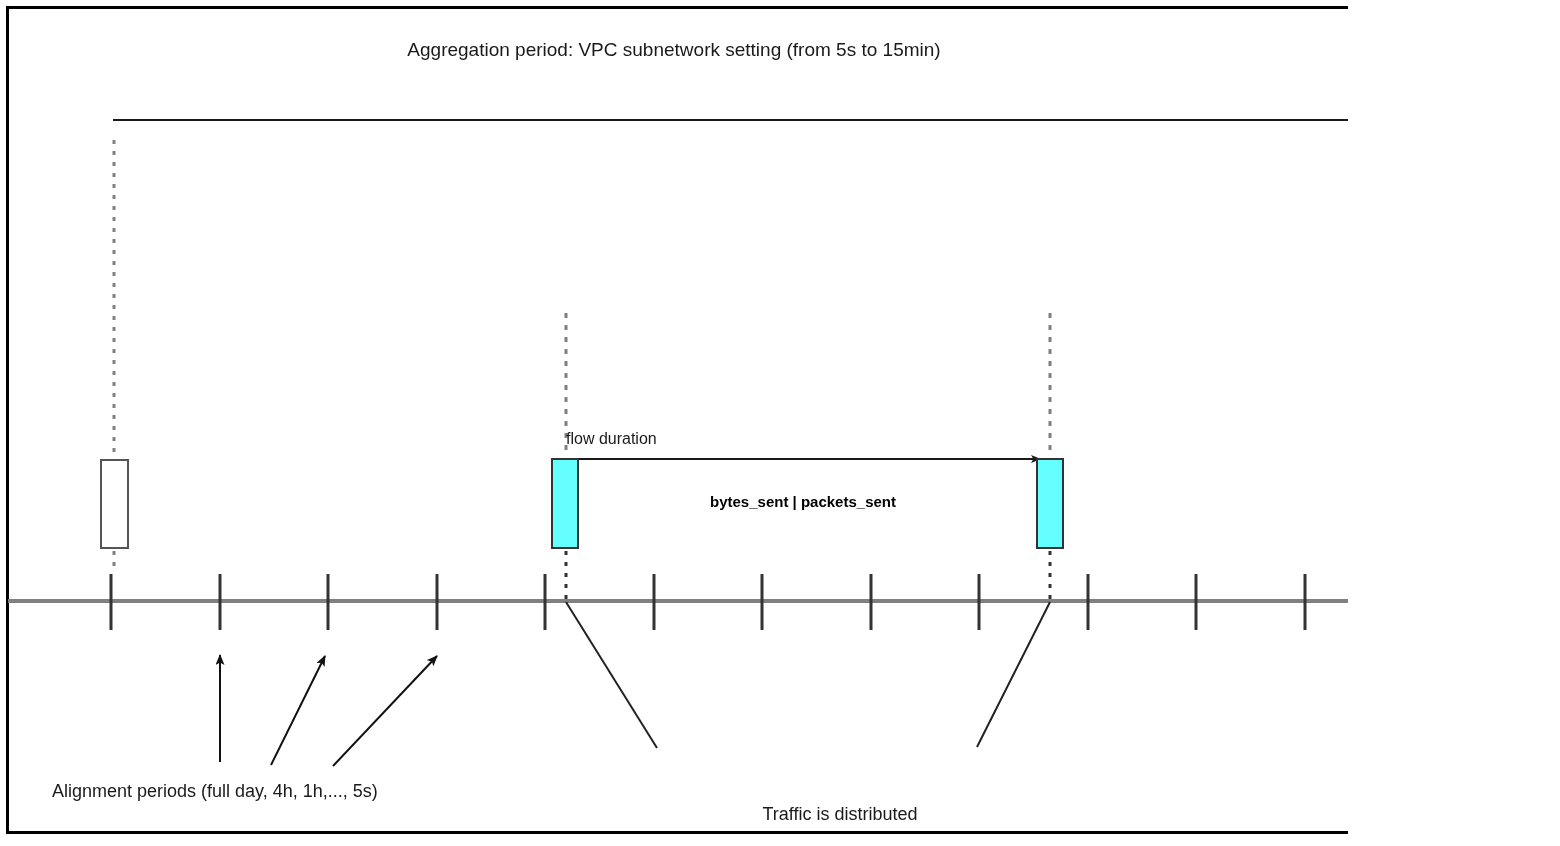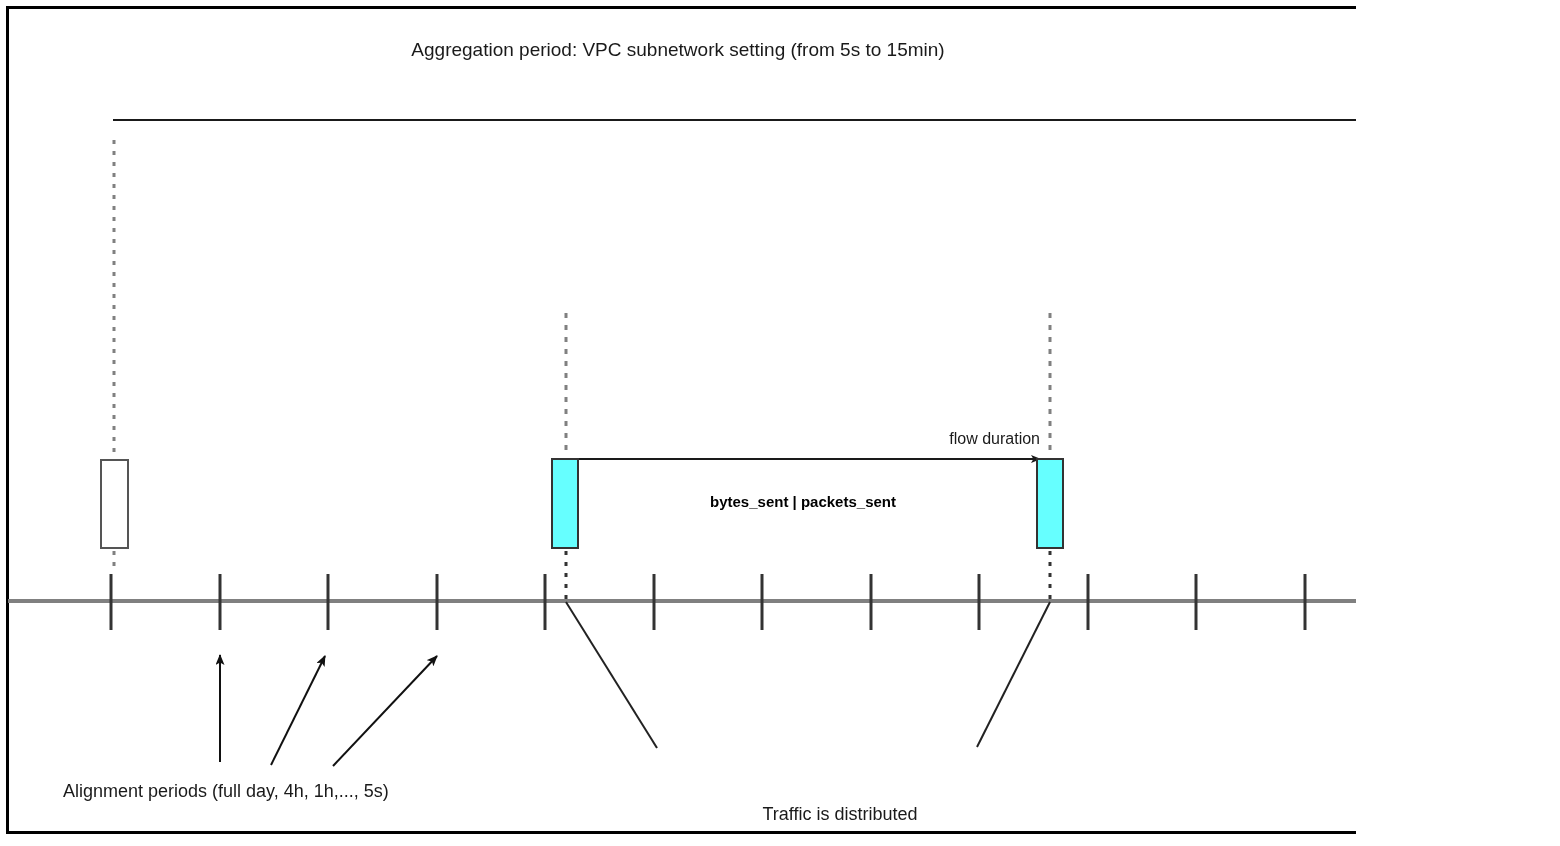--- a/index.html
+++ b/index.html
@@ -9,21 +9,20 @@
   }
   body {
     font-family: "Liberation Sans", sans-serif;
   }
   #canvas {
     position: relative;
     width: 1348px;
     height: 846px;
     background: #ffffff;
     overflow: hidden;
-    padding-left: 8px;
   }
   #frame-border {
     position: absolute;
     left: 6px;
     top: 6px;
     width: 1542px;
     height: 828px;
     border: 3px solid #000000;
     box-sizing: border-box;
   }
@@ -76,21 +75,20 @@
     color: #1a1a1a;
   }
   .label-bold {
     font-size: 15px;
     font-weight: bold;
     color: #000000;
   }
   .label-align {
     font-size: 18px;
     color: #1a1a1a;
-    margin-left: 11px;
   }
   .label-note {
     font-size: 18px;
     color: #1a1a1a;
     text-align: center;
     line-height: 1.45;
   }
 </style>
 </head>
 <body>
@@ -174,21 +172,21 @@
 
 
   <div class="tick-rect rect-open" style="left:100px; top:459px; width:29px; height:90px;"></div>
 
   <div class="tick-rect rect-open" style="left:1399px; top:459px; width:29px; height:90px;"></div>
 
   <div class="tick-rect rect-cyan" id="flow-start-rect" style="left: 551px; top: 458px; width: 28px; height: 91px; background: rgb(102, 255, 255); border-color: rgb(51, 51, 51);"></div>
 
   <div class="tick-rect rect-cyan" id="flow-end-rect" style="left: 1036px; top: 458px; width: 28px; height: 91px; background: rgb(102, 255, 255); border-color: rgb(51, 51, 51);"></div>
 
-  <div class="txt label-flow" style="left:566px; top:431px; width:474px; text-align:right;">flow duration</div>
+  <div class="txt label-flow" style="left:566px; top:431px; width:474px; text-align:left;">flow duration</div>
 
   <div class="txt label-bold" style="left:566px; top:494px; width:474px; text-align:center;">bytes_sent | packets_sent</div>
 
   <div class="txt label-align" style="left:52px; top:782px;">Alignment periods (full day, 4h, 1h,..., 5s)</div>
 
   <div class="txt label-note" style="left:690px; top:749px; width:300px;">
     <div>Traffic is distributed</div>
     
     
   </div>

